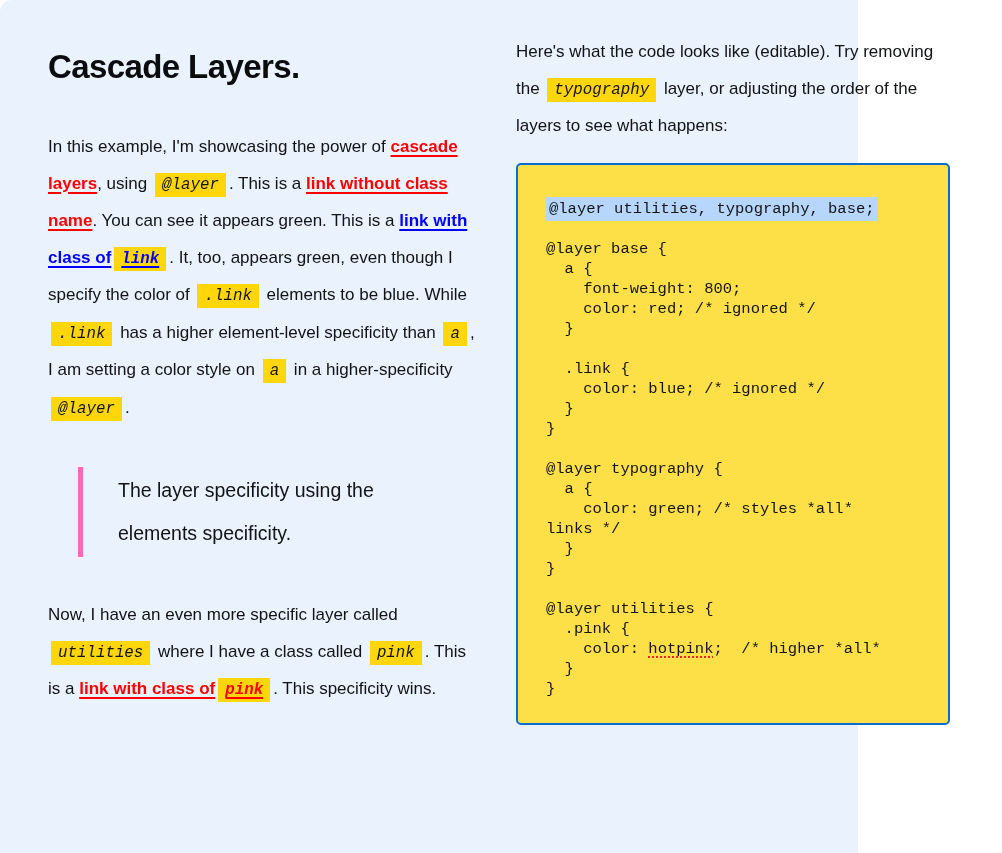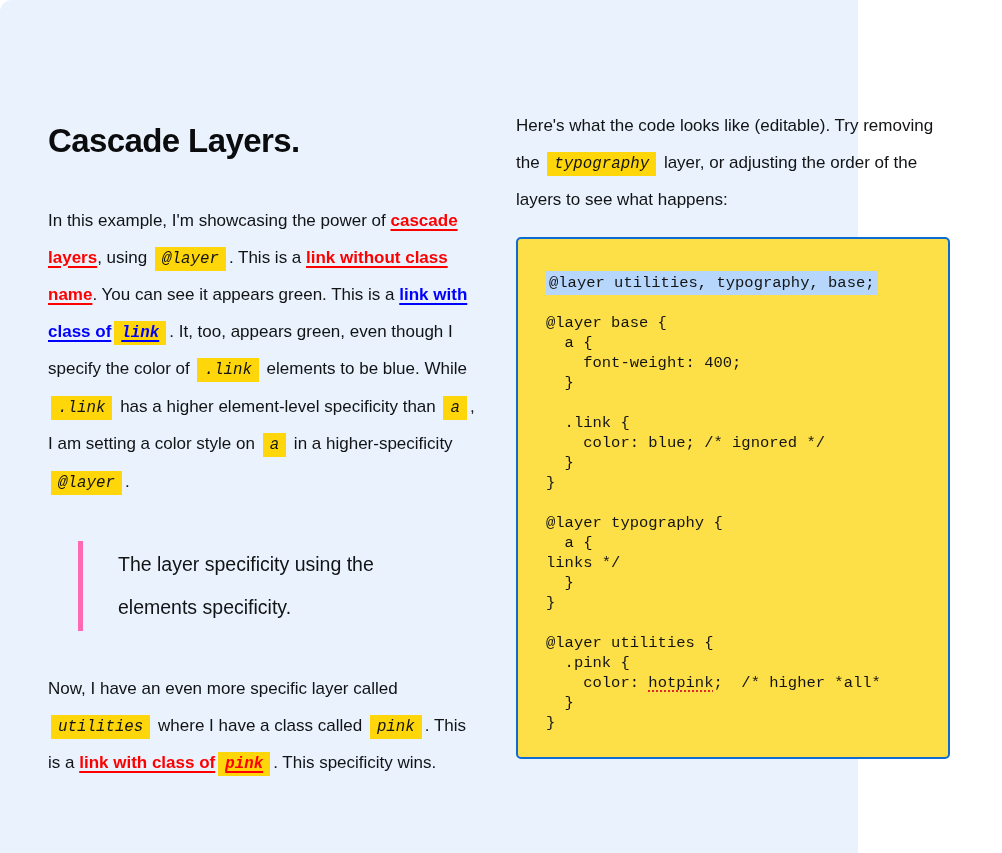--- a/index.html
+++ b/index.html
@@ -11,21 +11,21 @@
     --code-border:#0d6bd4;
     --selection:#b6d6fc;
     --text:#111315;
   }
   html,body{margin:0;padding:0;background:#ffffff;overflow:hidden;}
   body{width:1002px;height:853px;font-family:"Liberation Sans",sans-serif;color:var(--text);}
   .panel{
     width:858px;height:853px;box-sizing:border-box;
     background:var(--panel-bg);
     border-top-left-radius:12px;
-    padding:108px 48px 0 48px;
+    padding:34px 48px 0 48px;
   }
   .columns{display:flex;gap:36px;align-items:flex-start;}
   .col-left{width:432px;flex:0 0 432px;}
   .col-right{width:434px;flex:0 0 434px;}
   h1.title{
     font-size:33px;line-height:40px;font-weight:800;letter-spacing:-0.6px;
     margin:13px 0 0 0;color:#0b0c0e;
   }
   p.body{
     font-size:17px;line-height:36.5px;margin:0;
@@ -101,30 +101,32 @@
     </div>
 
     <div class="col-right">
       <p class="body"><span class="seg-t">Here's what the code looks like (editable). Try removing the </span><span class="seg-code">typography</span><span class="seg-t"> layer, or adjusting the order of the layers to see what happens:</span></p>
       <div class="code-box">
         <div>
             <div class="code-line"><span class="seg-sel">@layer utilities, typography, base;</span></div>
             <div class="code-line">&nbsp;</div>
             <div class="code-line"><span class="seg-m">@layer base {</span></div>
             <div class="code-line"><span class="seg-m">  a {</span></div>
-            <div class="code-line"><span class="seg-m">    font-weight: 400;</span></div>
+            <div class="code-line"><span class="seg-m">    font-weight: 800;</span></div>
+            <div class="code-line"><span class="seg-m">    color: red; /* ignored */</span></div>
             <div class="code-line"><span class="seg-m">  }</span></div>
             <div class="code-line">&nbsp;</div>
             <div class="code-line"><span class="seg-m">  .link {</span></div>
             <div class="code-line"><span class="seg-m">    color: blue; /* ignored */</span></div>
             <div class="code-line"><span class="seg-m">  }</span></div>
             <div class="code-line"><span class="seg-m">}</span></div>
             <div class="code-line">&nbsp;</div>
             <div class="code-line"><span class="seg-m">@layer typography {</span></div>
             <div class="code-line"><span class="seg-m">  a {</span></div>
+            <div class="code-line"><span class="seg-m">    color: green; /* styles *all*</span></div>
             <div class="code-line"><span class="seg-m">links */</span></div>
             <div class="code-line"><span class="seg-m">  }</span></div>
             <div class="code-line"><span class="seg-m">}</span></div>
             <div class="code-line">&nbsp;</div>
             <div class="code-line"><span class="seg-m">@layer utilities {</span></div>
             <div class="code-line"><span class="seg-m">  .pink {</span></div>
             <div class="code-line"><span class="seg-m">    color: </span><span class="seg-misspell">hotpink</span><span class="seg-m">;  /* higher *all*</span></div>
             <div class="code-line"><span class="seg-m">  }</span></div>
             <div class="code-line"><span class="seg-m">}</span></div>
           </div>

